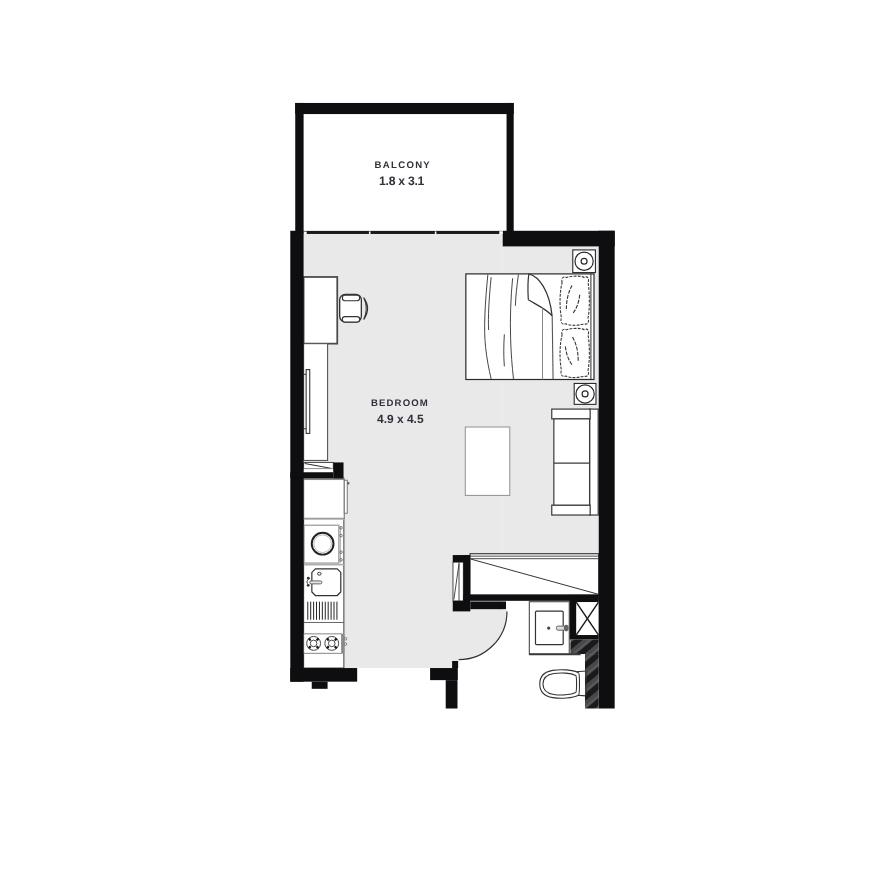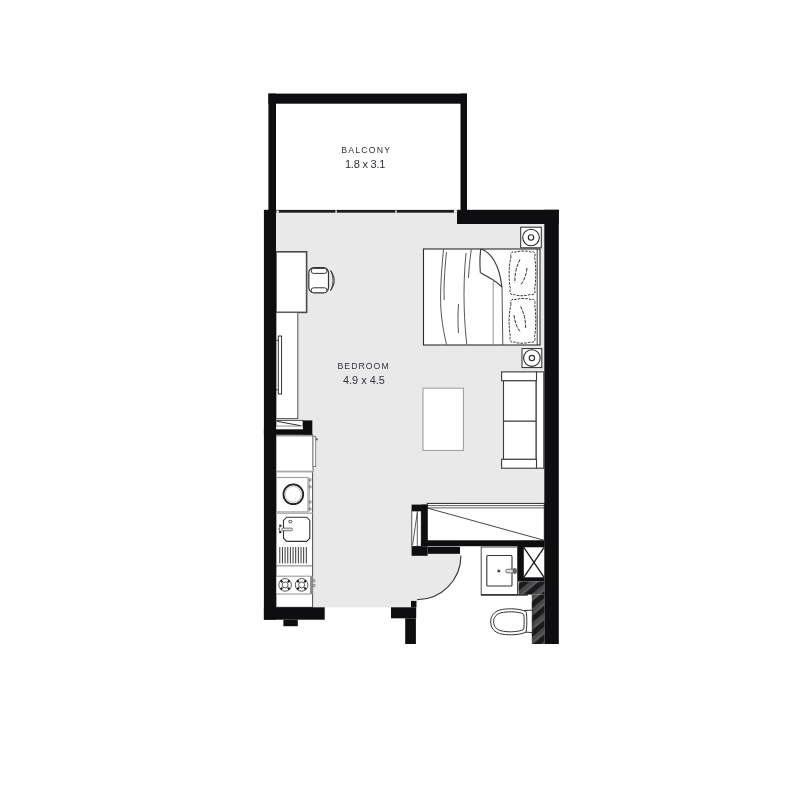--- a/index.html
+++ b/index.html
@@ -1,16 +1,16 @@
 <!DOCTYPE html>
 <html><head>
 <meta charset="utf-8">
 <style>
   html,body{margin:0;padding:0;background:#ffffff;}
-  #wrap{width:800px;height:644px;position:relative;}
+  #wrap{width:800px;height:644px;position:relative;font-weight:bold;}
   svg{display:block;}
   text{font-family:"Liberation Sans",sans-serif;}
 </style>
 </head>
 <body>
 <div id="wrap">
 <svg width="800" height="800" viewBox="0 0 800 800">
 <defs>
 <pattern id="hatch" width="11" height="11" patternUnits="userSpaceOnUse" patternTransform="rotate(-40)">
   <rect width="11" height="11" fill="#48484b"></rect>

